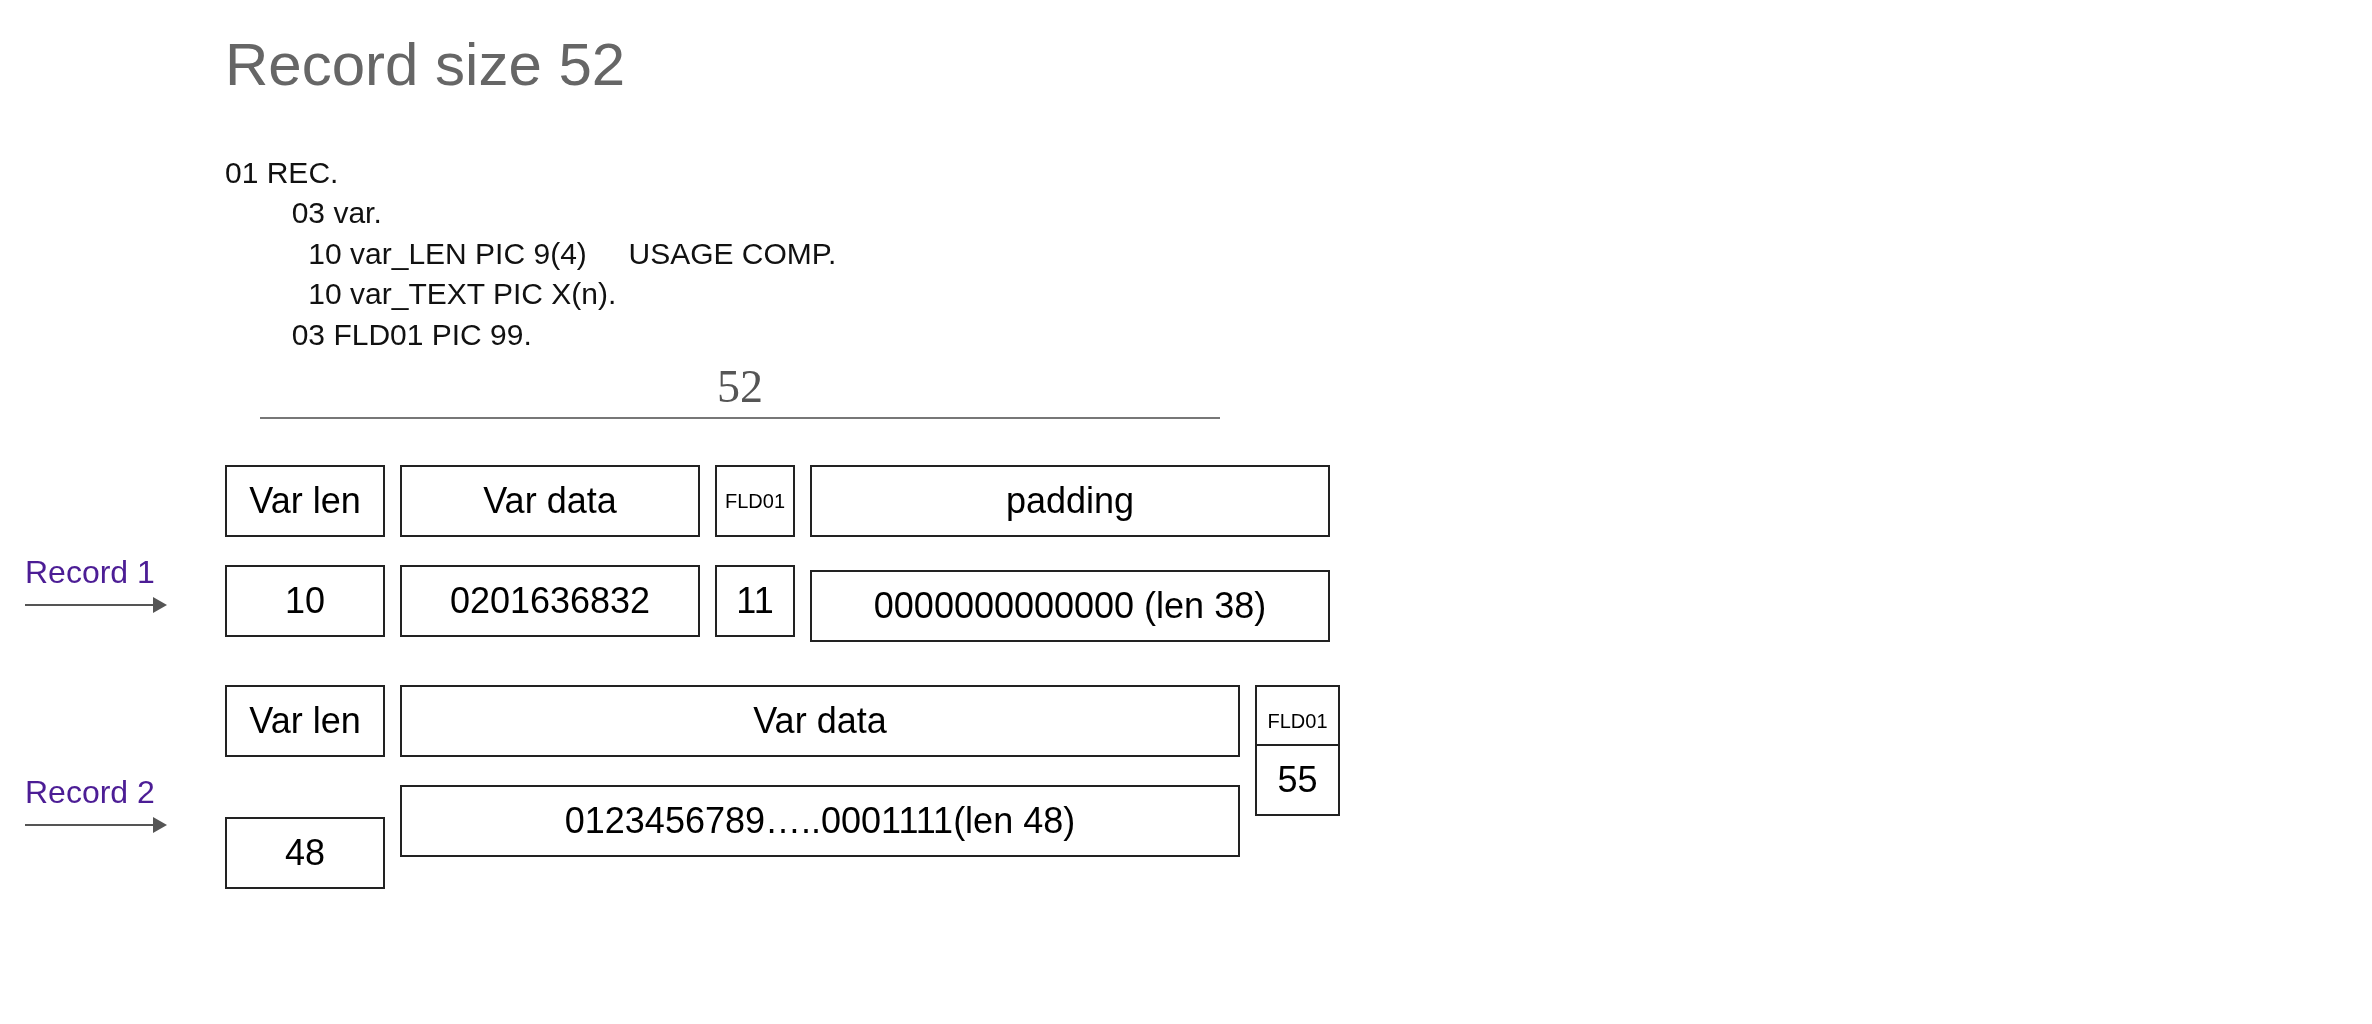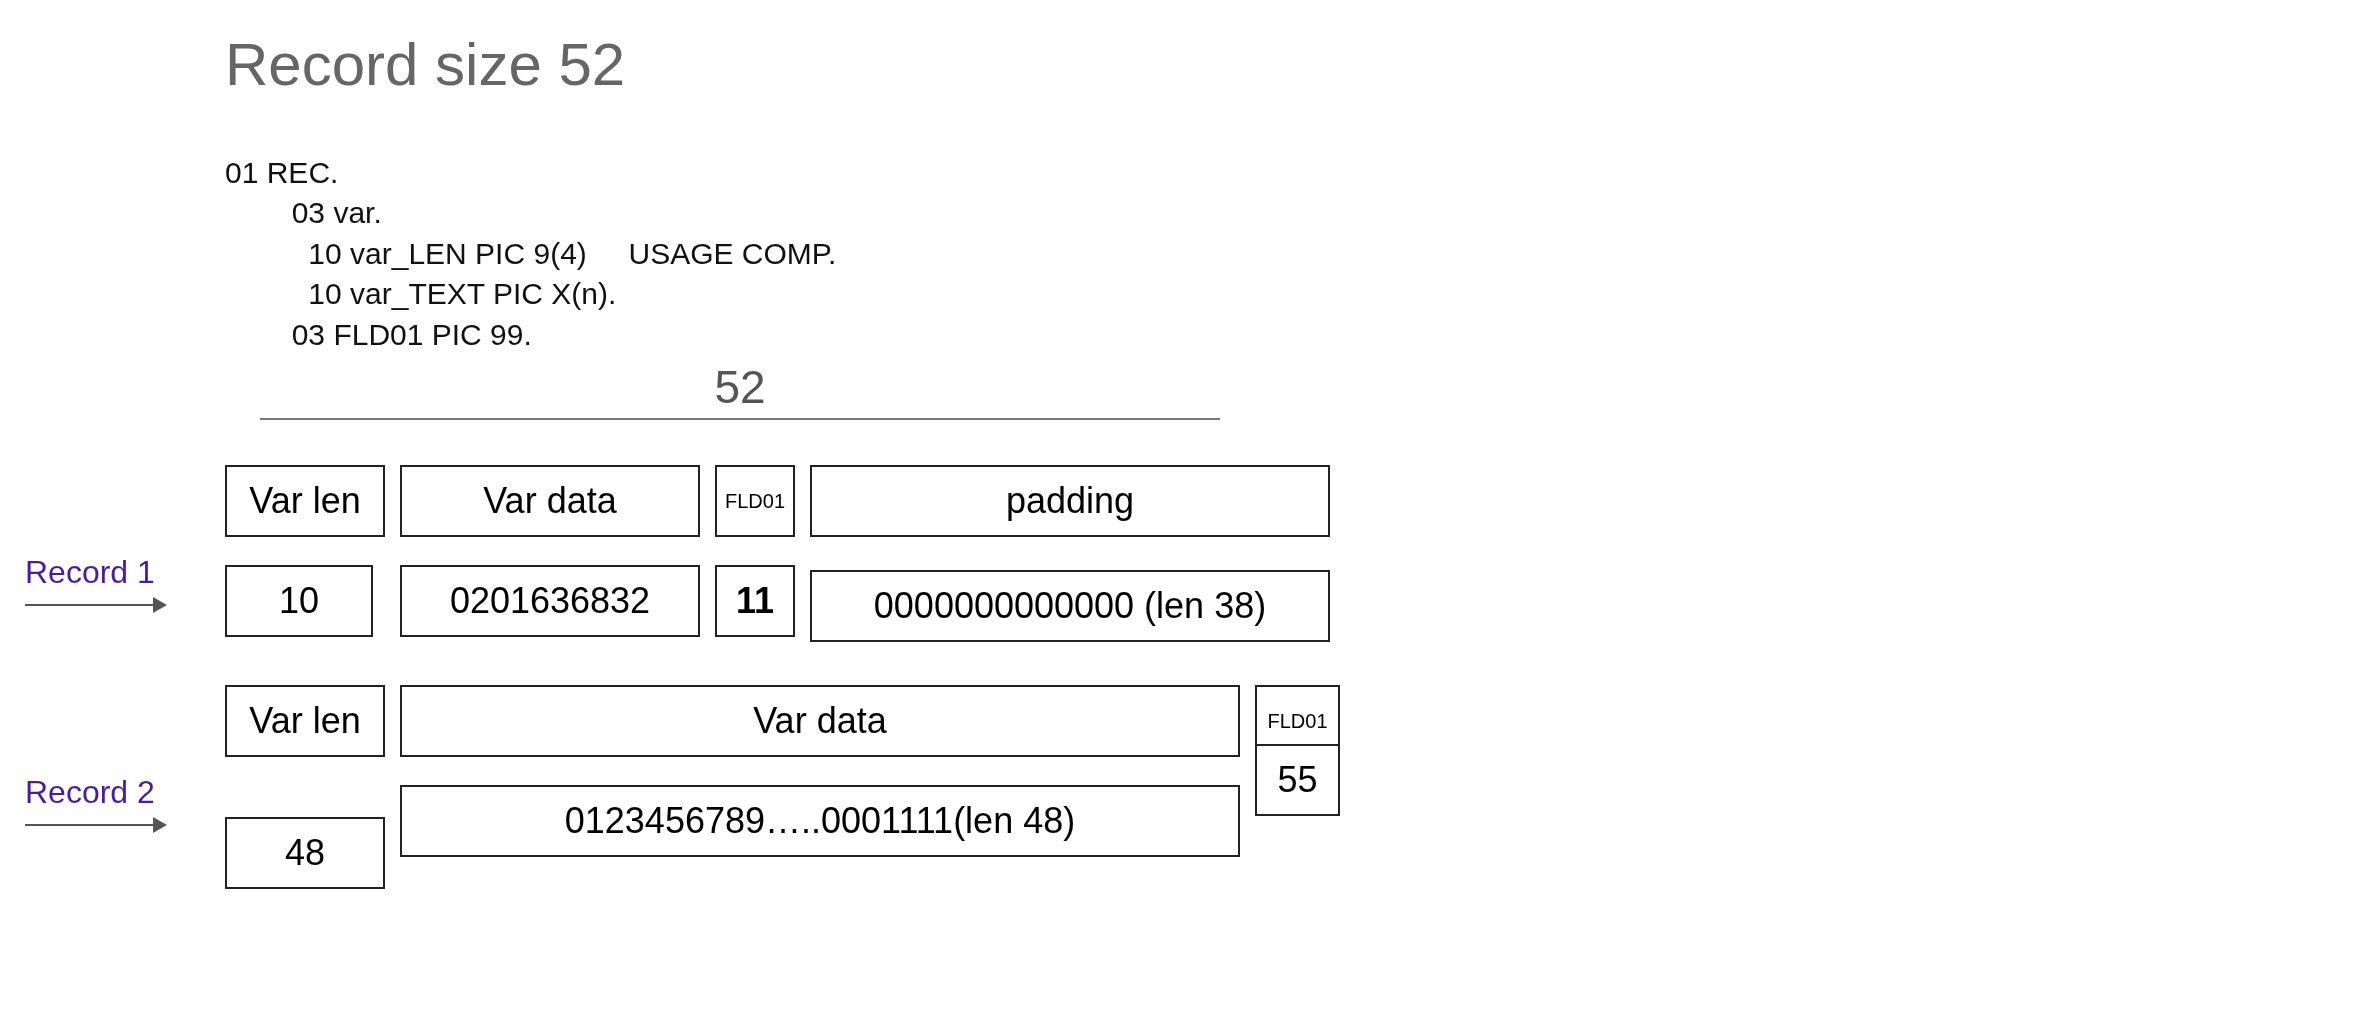--- a/index.html
+++ b/index.html
@@ -39,20 +39,21 @@
     position: absolute;
     left: 260px;
     top: 360px;
     width: 960px;
     height: 60px;
     text-align: center;
   }
   .size-overline .num {
     font-size: 46px;
     color: #555;
+    font-family: Liberation Serif, serif;
   }
   .size-overline .rule {
     margin-top: 4px;
     border-top: 2px solid #777;
     width: 100%;
   }
   .cell {
     position: absolute;
     border: 2px solid #222;
     background: #fff;
@@ -111,23 +112,23 @@
 
   <div class="cell" style="left:225px; top:465px; width:160px; height:72px;">Var len</div>
   <div class="cell" style="left:400px; top:465px; width:300px; height:72px;">Var data</div>
   <div class="cell small" style="left:715px; top:465px; width:80px; height:72px;">FLD01</div>
   <div class="cell" style="left:810px; top:465px; width:520px; height:72px;">padding</div>
 
   <div class="rec-label" style="left:25px; top:590px;">
     <span class="txt">Record 1</span>
     <div class="arrow"></div>
   </div>
-  <div class="cell" style="left:225px; top:565px; width:148px; height:72px;text-align:right;">10</div>
+  <div class="cell" style="left:225px; top:565px; width:160px; height:72px;text-align:right;">10</div>
   <div class="cell" style="left:400px; top:565px; width:300px; height:72px;">0201636832</div>
-  <div class="cell" style="left:715px; top:565px; width:80px; height:72px;font-weight:bold;">11</div>
+  <div class="cell" style="left:715px; top:565px; width:80px; height:72px;">11</div>
   <div class="cell" style="left:810px; top:570px; width:520px; height:72px;">0000000000000 (len 38)</div>
 
   <div class="cell" style="left:225px; top:685px; width:160px; height:72px;">Var len</div>
   <div class="cell" style="left:400px; top:685px; width:840px; height:72px;">Var data</div>
   <div class="cell small" style="left:1255px; top:685px; width:85px; height:72px;">FLD01</div>
 
   <div class="rec-label" style="left:25px; top:810px;">
     <span class="txt">Record 2</span>
     <div class="arrow"></div>
   </div>

